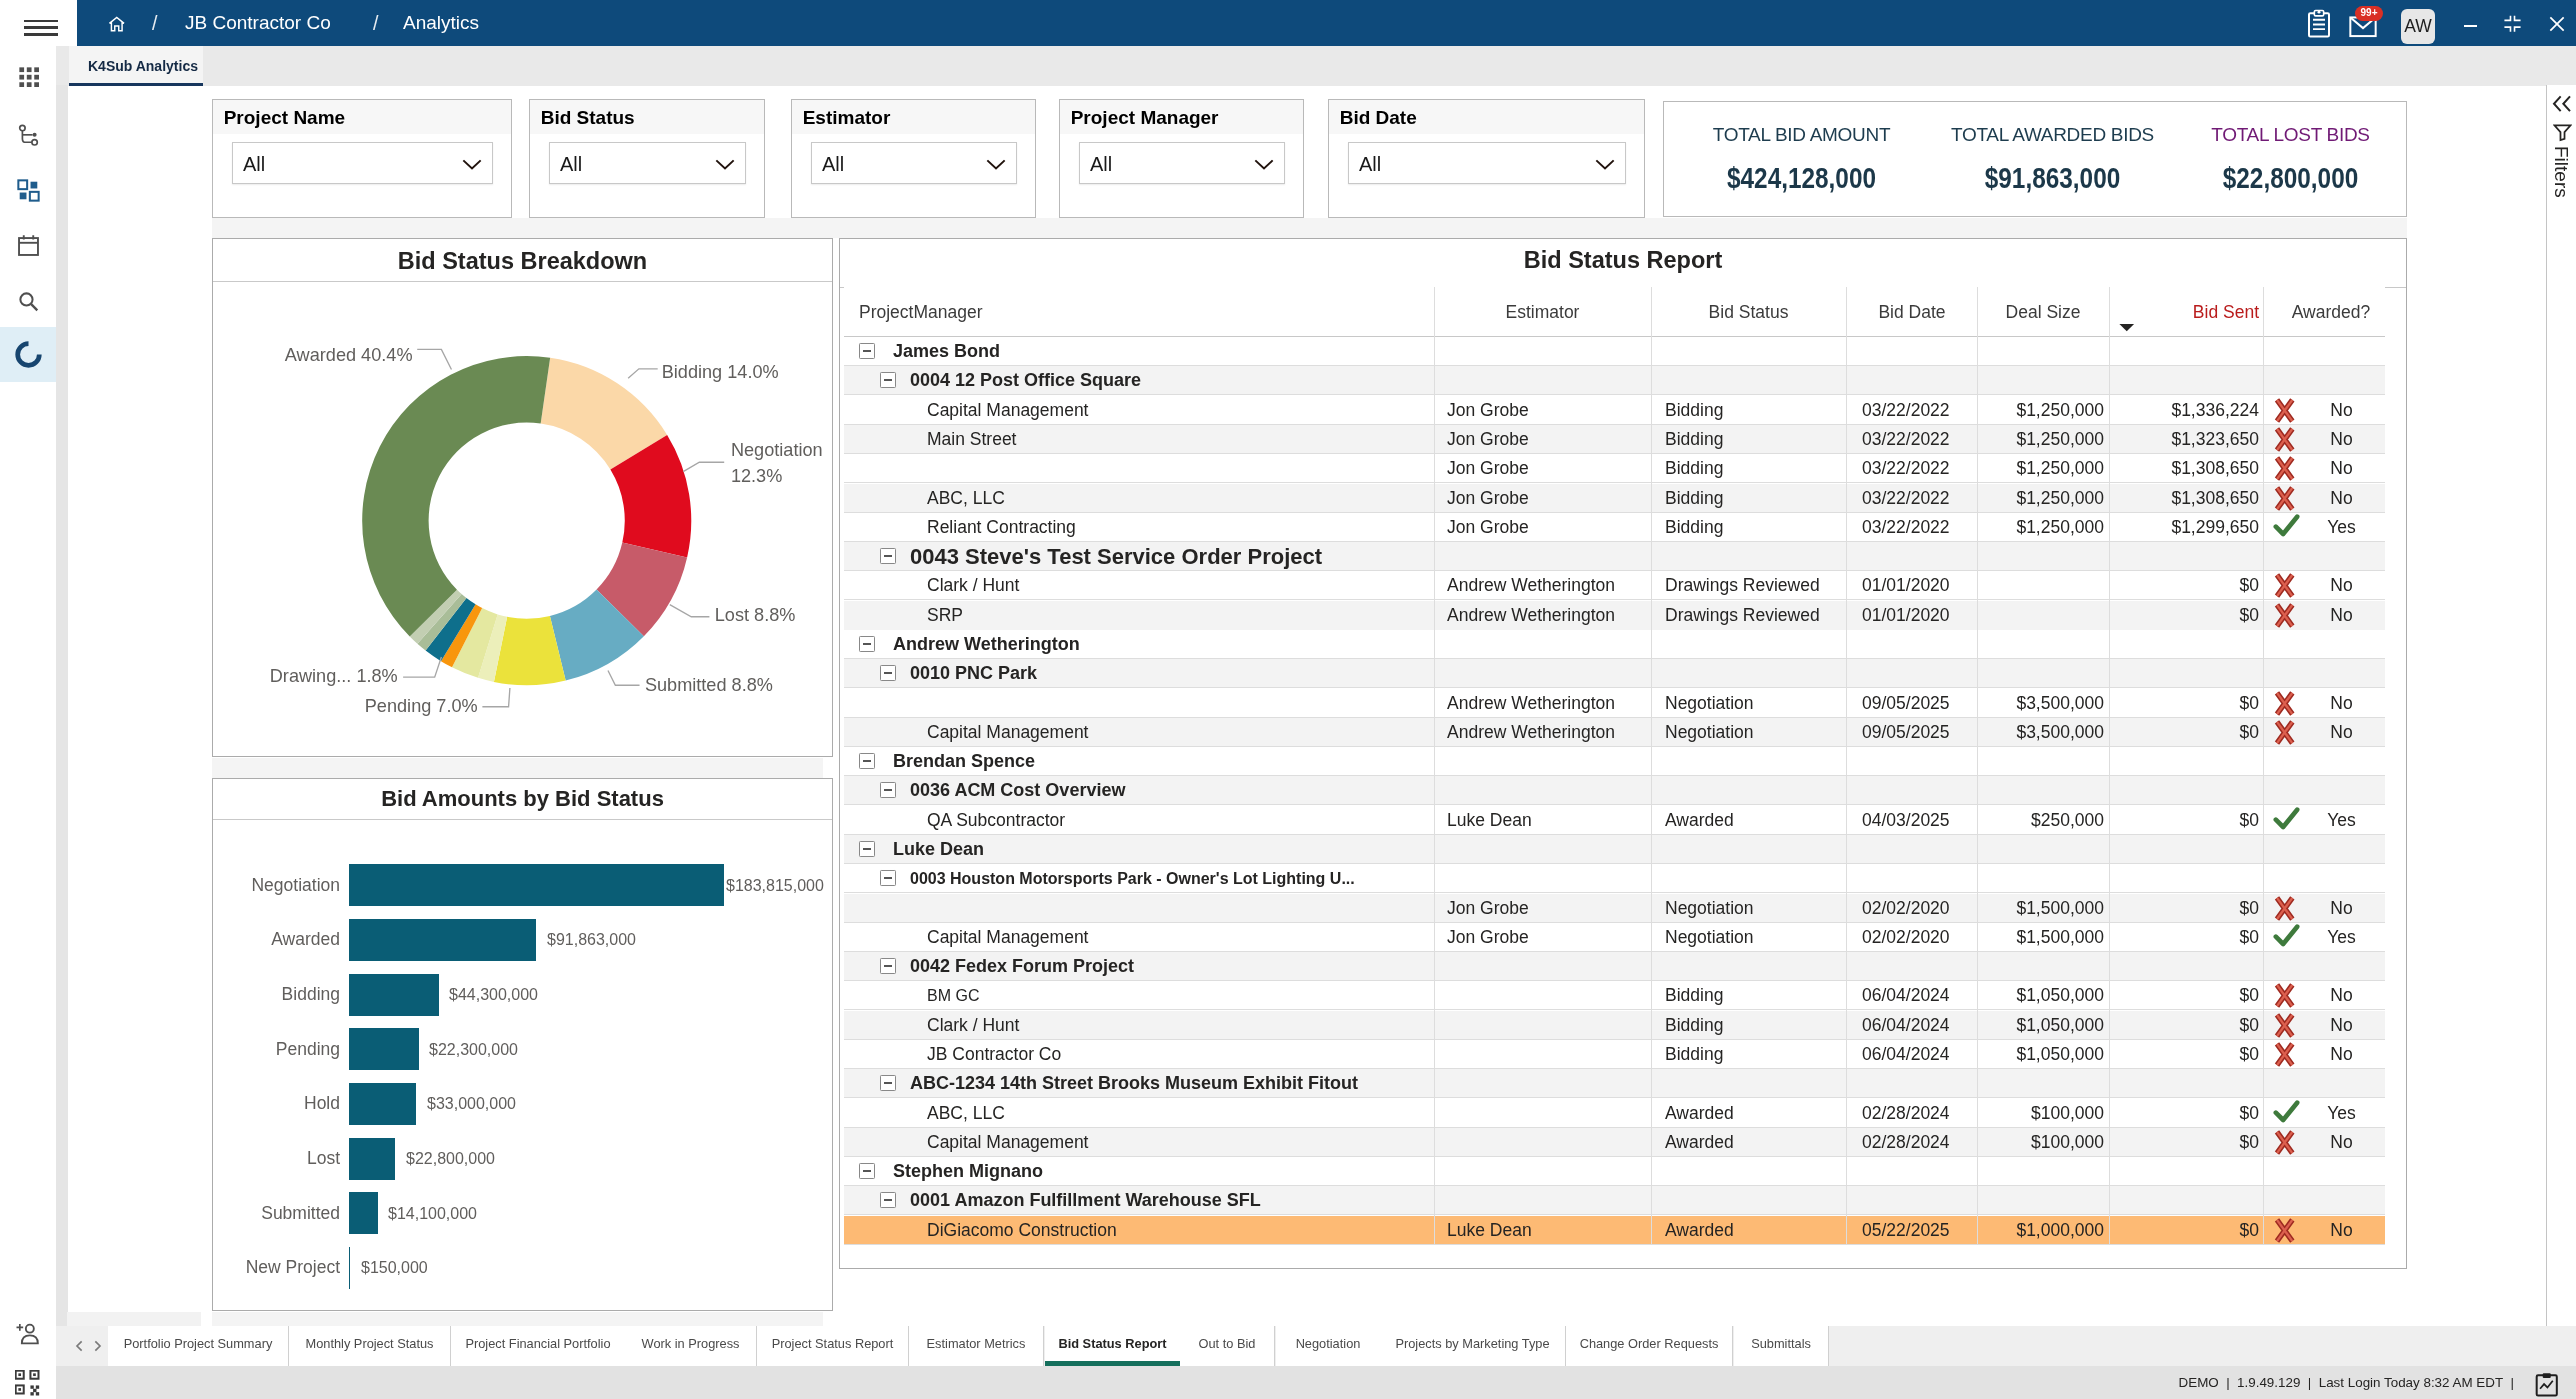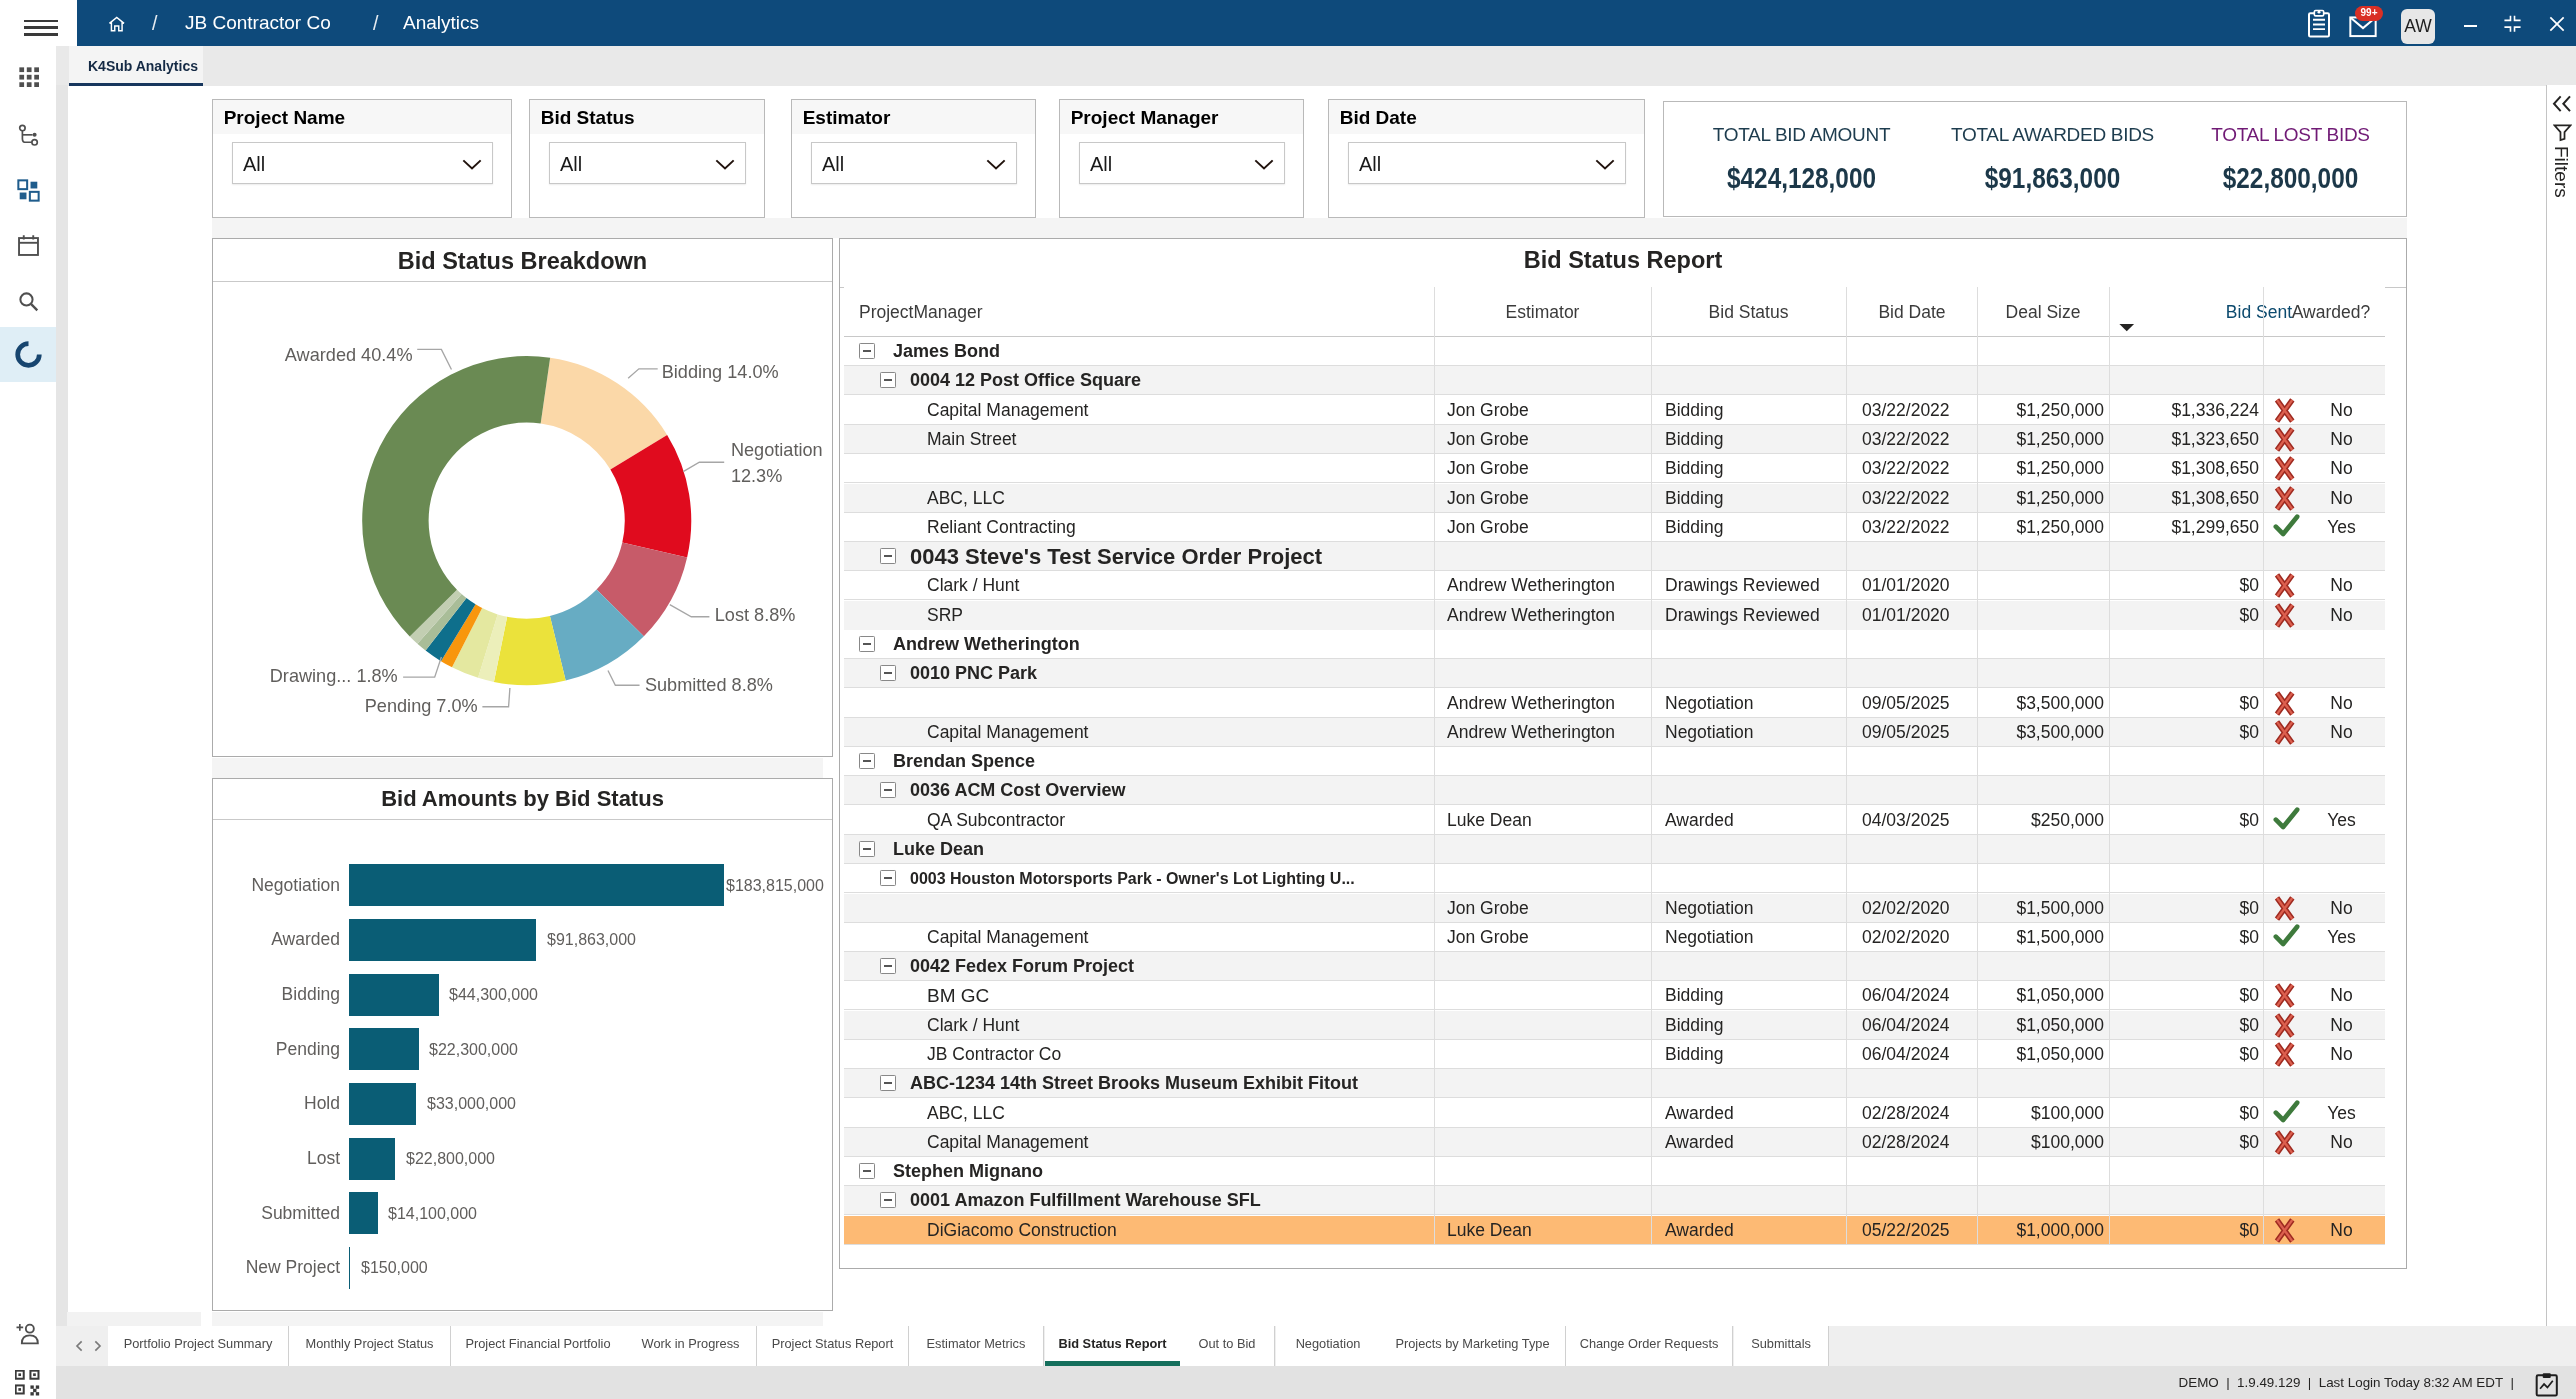--- a/index.html
+++ b/index.html
@@ -234,21 +234,21 @@
 
 <div class="card" style="left:839px;top:238px;width:1568px;height:1031px;">
 <div class="ctitle" style="top:8px;font-size:23.5px;">Bid Status Report</div>
 <div style="position:absolute;left:0;top:48px;width:100%;height:0.7px;background:#C8C8C8;"></div>
 <div style="position:absolute;left:4px;top:48px;width:1541px;height:50px;background:#fff;border-bottom:0.7px solid #C8C8C8;"></div>
     <div style="position:absolute;left:19px;top:48px;width:537px;line-height:50px;font-size:17.5px;color:#3b3b3b;text-align:left;white-space:nowrap;">ProjectManager</div>
     <div style="position:absolute;left:594px;top:48px;width:217px;line-height:50px;font-size:17.5px;color:#3b3b3b;text-align:center;white-space:nowrap;">Estimator</div>
     <div style="position:absolute;left:811px;top:48px;width:195px;line-height:50px;font-size:17.5px;color:#3b3b3b;text-align:center;white-space:nowrap;">Bid Status</div>
     <div style="position:absolute;left:1006px;top:48px;width:132px;line-height:50px;font-size:17.5px;color:#3b3b3b;text-align:center;white-space:nowrap;">Bid Date</div>
     <div style="position:absolute;left:1137px;top:48px;width:132px;line-height:50px;font-size:17.5px;color:#3b3b3b;text-align:center;white-space:nowrap;">Deal Size</div>
-    <div style="position:absolute;left:1306px;top:48px;width:146px;line-height:50px;font-size:17.5px;color:#0c4a6e;text-align:right;white-space:nowrap;">Bid Sent</div>
+    <div style="position:absolute;left:1273px;top:48px;width:146px;line-height:50px;font-size:17.5px;color:#b91c1c;text-align:right;white-space:nowrap;">Bid Sent</div>
     <div style="position:absolute;left:1435px;top:48px;width:112px;line-height:50px;font-size:17.5px;color:#3b3b3b;text-align:center;white-space:nowrap;">Awarded?</div>
     <svg width="17.5" height="10.7" viewBox="0 0 26 16" style="position:absolute;left:1278px;top:83px;">
       <path d="M2 3 L24 3 L13 14 Z" fill="#252423"></path>
     </svg>
 <div style="position:absolute;left:4px;top:98px;width:1541px;height:29px;background:#FFFFFF;border-bottom:0.7px solid #DDDDDD;">
       <span style="position:absolute;left:15.4px;top:6px;width:16px;height:16px;border:1.3px solid #888;border-radius:1.3px;background:#fff;">
         <span style="position:absolute;left:2.7px;top:6px;width:8px;height:1.7px;background:#555;"></span>
       </span>
       <span style="position:absolute;left:49px;top:0;line-height:29px;font-size:18px;font-weight:bold;color:#252423;white-space:nowrap;">James Bond</span>
     </div>
@@ -448,21 +448,21 @@
         </svg></span>
       <span style="position:absolute;left:1474px;width:47px;top:0;line-height:29px;font-size:17.5px;color:#252423;text-align:center;">Yes</span>
     </div>
     <div style="position:absolute;left:4px;top:713px;width:1541px;height:29px;background:#F3F3F3;border-bottom:0.7px solid #DDDDDD;">
       <span style="position:absolute;left:36px;top:6px;width:16px;height:16px;border:1.3px solid #888;border-radius:1.3px;background:#fff;">
         <span style="position:absolute;left:2.7px;top:6px;width:8px;height:1.7px;background:#555;"></span>
       </span>
       <span style="position:absolute;left:66px;top:0;line-height:29px;font-size:18px;font-weight:bold;color:#252423;white-space:nowrap;">0042 Fedex Forum Project</span>
     </div>
     <div style="position:absolute;left:4px;top:742px;width:1541px;height:29px;background:#FFFFFF;border-bottom:0.7px solid #DDDDDD;">
-      <span style="position:absolute;left:83px;top:0;line-height:29px;font-size:19px;color:#252423;white-space:nowrap;">BM GC</span>
+      <span style="position:absolute;left:83px;top:0;line-height:29px;font-size:16px;color:#252423;white-space:nowrap;">BM GC</span>
       <span style="position:absolute;left:821px;top:0;line-height:29px;font-size:17.5px;color:#252423;white-space:nowrap;">Bidding</span>
       <span style="position:absolute;left:1018px;top:0;line-height:29px;font-size:17.5px;color:#252423;white-space:nowrap;">06/04/2024</span>
       <span style="position:absolute;left:1140px;width:120px;top:0;line-height:29px;font-size:17.5px;color:#252423;text-align:right;">$1,050,000</span>
       <span style="position:absolute;left:1272px;width:143px;top:0;line-height:29px;font-size:17.5px;color:#252423;text-align:right;">$0</span>
       <span style="position:absolute;left:1429px;top:1.3px;"><svg width="24" height="27" viewBox="0 0 36 40">
           <path d="M6 4 L29 36 M29 4 L6 36" stroke="#9E2A20" stroke-width="8" fill="none"></path>
           <path d="M6 4 L29 36 M29 4 L6 36" stroke="#DC5F4E" stroke-width="3.5" fill="none"></path>
         </svg></span>
       <span style="position:absolute;left:1474px;width:47px;top:0;line-height:29px;font-size:17.5px;color:#252423;text-align:center;">No</span>
     </div>

